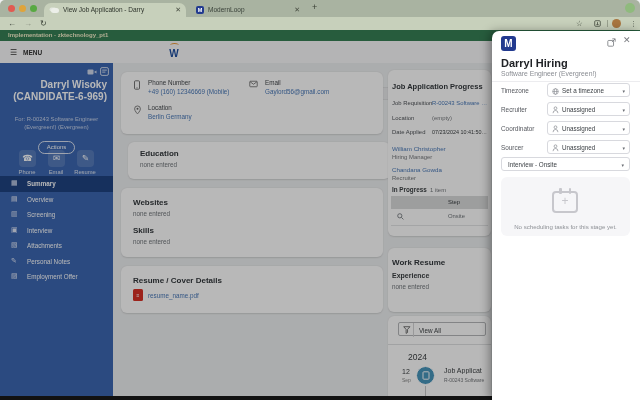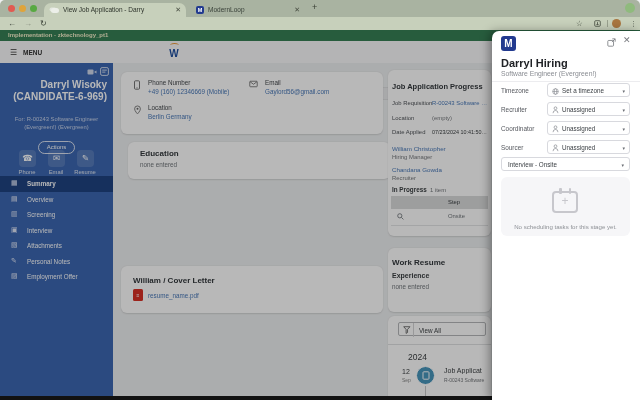--- a/index.html
+++ b/index.html
@@ -229,23 +229,29 @@
     </div>
     <div class="abs flabel" style="left:27px;top:32px;">Location</div>
     <div class="abs fvalue" style="left:27px;top:41px;">Berlin Germany</div>
   </div>
 
   <div class="abs card" style="left:128px;top:142px;width:262px;height:37px;">
     <div class="abs ctitle" style="left:12px;top:7px;">Education</div>
     <div class="abs muted" style="left:12px;top:19px;">none entered</div>
   </div>
 
+  <div class="abs card" style="left:121px;top:188px;width:262px;height:69px;">
+    <div class="abs ctitle" style="left:12px;top:10px;">Websites</div>
+    <div class="abs muted" style="left:12px;top:22px;">none entered</div>
+    <div class="abs ctitle" style="left:12px;top:38px;">Skills</div>
+    <div class="abs muted" style="left:12px;top:50px;">none entered</div>
+  </div>
 
   <div class="abs card" style="left:121px;top:266px;width:262px;height:47px;">
-    <div class="abs ctitle" style="left:12px;top:10px;">William / Cover Letter</div>
+    <div class="abs ctitle" style="left:12px;top:10px;">Resume / Cover Details</div>
     <div class="abs pdf" style="left:12px;top:23px;">≡</div>
     <div class="abs fvalue" style="left:27px;top:26px;">resume_name.pdf</div>
   </div>
 
   <div class="abs card" style="left:388px;top:70px;width:103px;height:166px;">
     <div class="abs ctitle ell" style="left:4px;top:12px;width:96px;font-size:7.5px;">Job Application Progress</div>
     <div class="abs jdlabel" style="left:4px;top:30px;">Job Requisition</div>
     <div class="abs jdval ell" style="left:44px;top:30px;width:56px;">R-00243 Software Engineer (Ev</div>
     <div class="abs jdlabel" style="left:4px;top:45px;">Location</div>
     <div class="abs jdlabel" style="left:44px;top:45px;color:#76797d;">(empty)</div>

